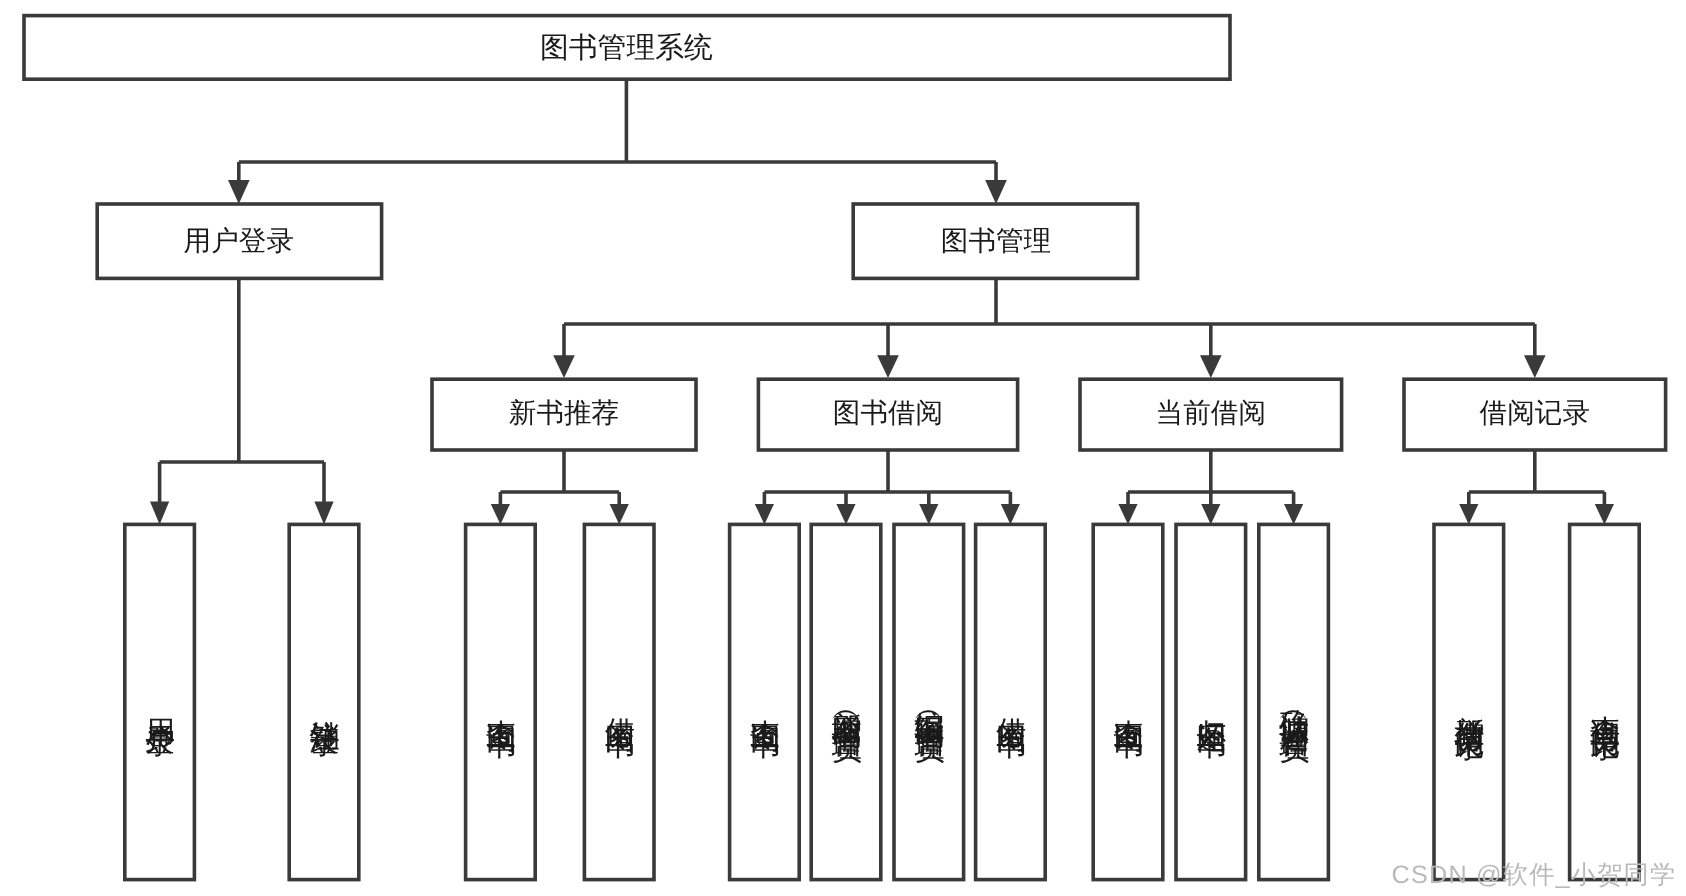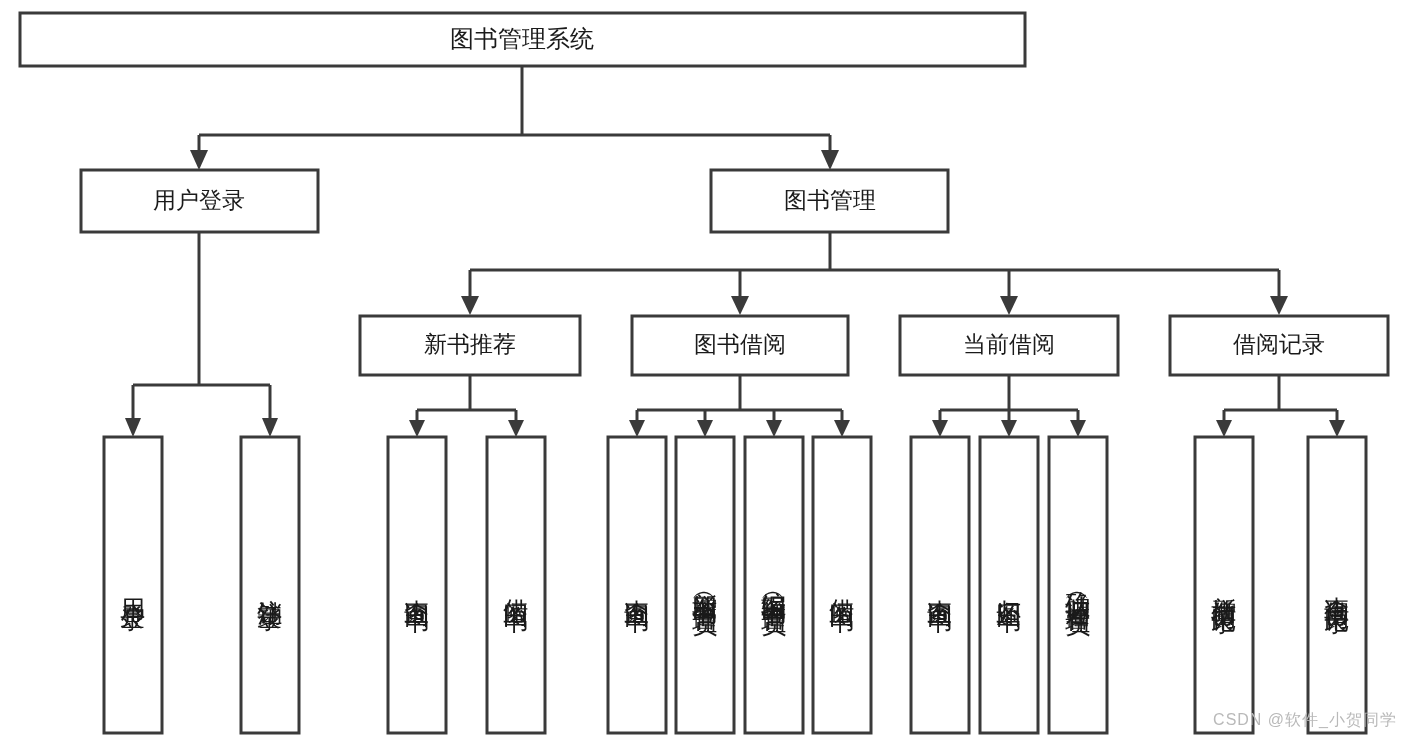--- a/index.html
+++ b/index.html
@@ -60,23 +60,23 @@
     display: flex;
     align-items: center;
     justify-content: center;
     text-align: center;
     white-space: nowrap;
     pointer-events: none;
   }
   .watermark {
     position: absolute;
     right: 8px;
-    bottom: 16px;
-    font-family: "Liberation Sans", "DejaVu Sans", sans-serif;
-    font-size: 16px;
+    bottom: 4px;
+    font-family: "Liberation Sans", "DejaVu Sans", sans-serif;
+    font-size: 21px;
     color: #b9b9b9;
     letter-spacing: 1px;
     white-space: nowrap;
   }
 </style>
 </head>
 <body>
 
 <svg id="diagram" viewBox="0 0 1405 747">
 

